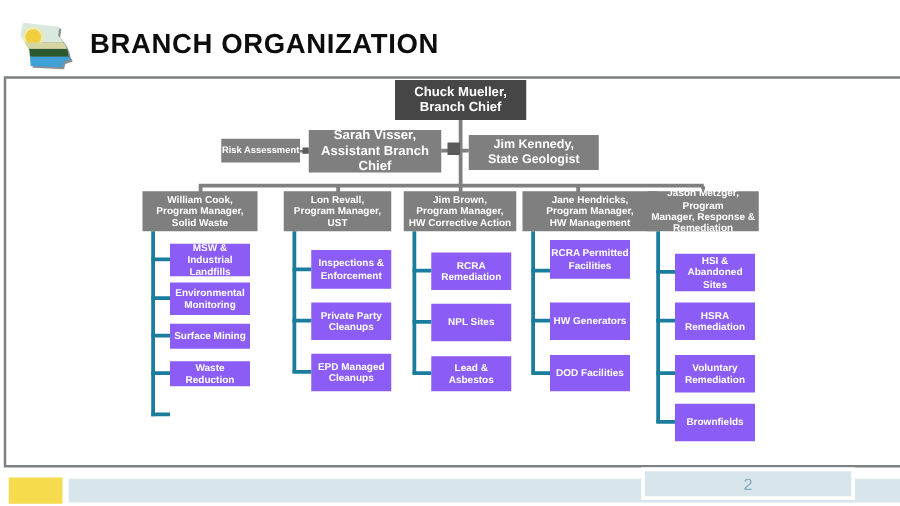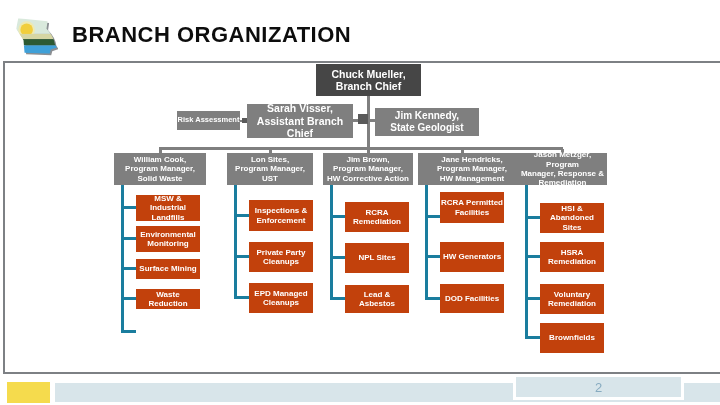--- a/index.html
+++ b/index.html
@@ -20,21 +20,21 @@
     border:2px solid #7d8084;background:#ffffff;z-index:1;
   }
   
   .box{
     display:flex;align-items:center;justify-content:center;
     text-align:center;color:#ffffff;white-space:pre-line;
     line-height:1.18;z-index:3;font-weight:bold;
   }
   .dark{background:#464646;}
   .gray{background:#7f7f7f;}
-  .blue{background:#c2410c;}
+  .blue{background:#8b5cf6;}
   .line-gray{background:#7f7f7f;z-index:2;}
   .node-gray{background:#5a5a5a;z-index:2;}
   .line-teal{background:#1a7d9e;z-index:2;}
   
   .footer-yellow{left:7px;top:382px;width:43px;height:21px;background:#f5db4d;z-index:2;}
   .footer-bar{left:55px;top:383px;width:665px;height:19px;background:#d8e5ea;z-index:2;}
   .page-box{
     left:513px;top:374px;width:171px;height:26px;background:#d8e5ea;
     border:3px solid #ffffff;display:flex;align-items:center;justify-content:center;
     color:#87abc0;font-size:13px;z-index:5;
@@ -111,21 +111,21 @@
   <div class="abs box gray" style="left:177px;top:111px;width:63px;height:19px;font-size:7.5px">Risk Assessment</div>
   <div class="abs box gray" style="left:247px;top:104px;width:106px;height:34px;font-size:10.5px">Sarah Visser,
 Assistant Branch
 Chief</div>
   <div class="abs box gray" style="left:375px;top:108px;width:104px;height:28px;font-size:10px">Jim Kennedy,
 State Geologist</div>
 
   <div class="abs box gray" style="left:114px;top:153px;width:92px;height:32px;font-size:8px">William Cook,
 Program Manager,
 Solid Waste</div>
-  <div class="abs box gray" style="left:227px;top:153px;width:86px;height:32px;font-size:8px">Lon Sites,
+  <div class="abs box gray" style="left:227px;top:153px;width:86px;height:32px;font-size:8px">Lon Revall,
 Program Manager,
 UST</div>
   <div class="abs box gray" style="left:323px;top:153px;width:90px;height:32px;font-size:8px">Jim Brown,
 Program Manager,
 HW Corrective Action</div>
   <div class="abs box gray" style="left:418px;top:153px;width:108px;height:32px;font-size:8px">Jane Hendricks,
 Program Manager,
 HW Management</div>
   <div class="abs box gray" style="left:518px;top:153px;width:89px;height:32px;font-size:8px">Jason Metzger, Program
 Manager, Response &amp;

